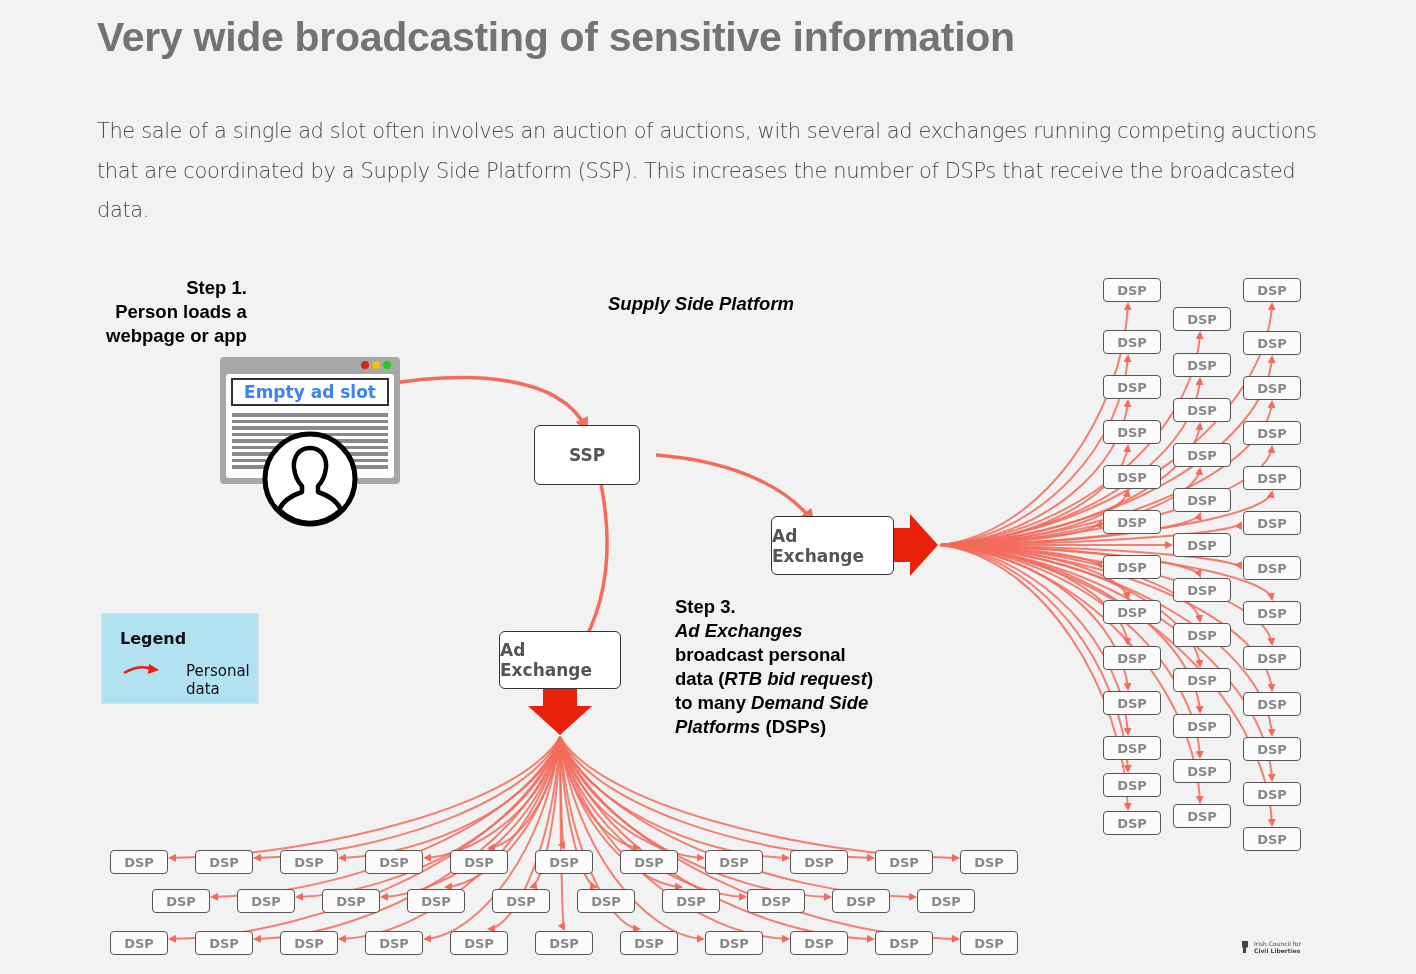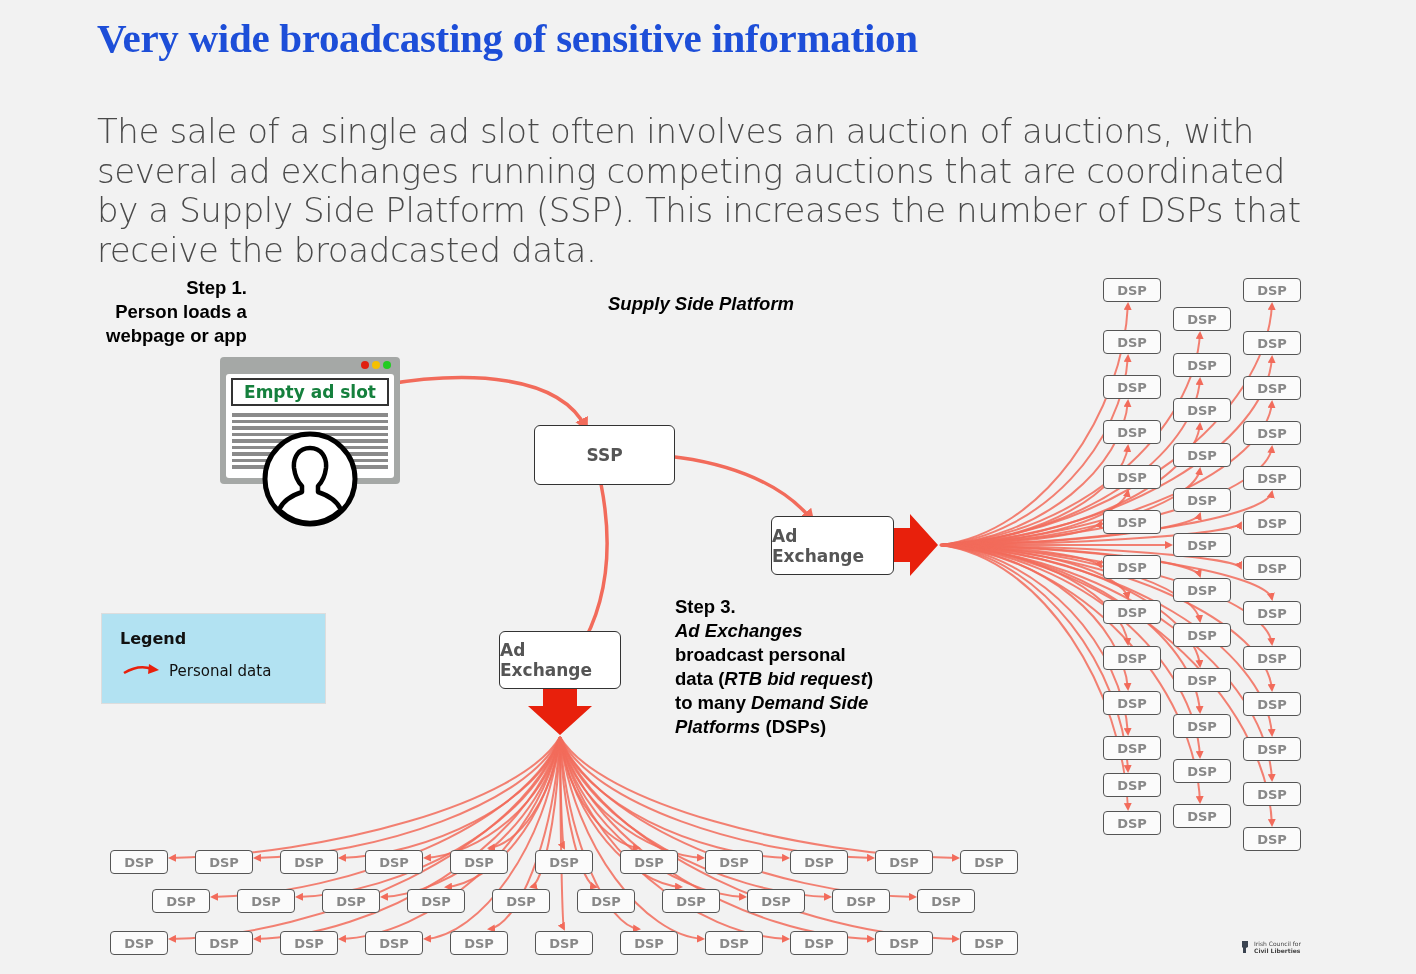--- a/index.html
+++ b/index.html
@@ -1,29 +1,29 @@
 <!DOCTYPE html>
 <html><head>
 <meta charset="utf-8">
 <style>
   html, body { margin:0; padding:0; }
   body { width:1416px; height:974px; background:#f2f2f2; position:relative; overflow:hidden; font-family:"DejaVu Sans", sans-serif; }
-  .title { position:absolute; left:97px; top:14px; font-size:41px; font-weight:bold; color:#1d4ed8; letter-spacing:-0.3px; font-family:Liberation Serif, serif; white-space:nowrap; }
-  .subtitle { position:absolute; left:97px; top:112px; width:1230px; font-size:34px; line-height:39.5px; color:#4a4a4a; font-family:"DejaVu Sans", sans-serif; font-weight:300; letter-spacing:-0.4px; }
+  .title { position:absolute; left:97px; top:14px; font-size:41px; font-weight:bold; color:#737373; letter-spacing:-0.3px; font-family:Liberation Sans, sans-serif; white-space:nowrap; }
+  .subtitle { position:absolute; left:97px; top:112px; width:1230px; font-size:21px; line-height:39.5px; color:#4a4a4a; font-family:"DejaVu Sans", sans-serif; font-weight:300; letter-spacing:-0.4px; }
   .step { position:absolute; font-family:"Liberation Sans", sans-serif; font-weight:bold; font-size:18.5px; line-height:24px; color:#000; }
   .step i { font-style:italic; }
   .box { position:absolute; background:#fff; border:1.5px solid #333; border-radius:5px; box-sizing:border-box; display:flex; align-items:center; justify-content:center; color:#555; font-family:"DejaVu Sans", sans-serif; font-weight:bold; }
   #diagram { position:absolute; left:0; top:0; }
-  .legend { position:absolute; left:101px; top:613px; width:225px; height:91px; background:#b2e2f2; border:1px solid #ddd; box-sizing:border-box; }
+  .legend { position:absolute; left:101px; top:613px; width:158px; height:91px; background:#b2e2f2; border:1px solid #ddd; box-sizing:border-box; }
   .legend-title { position:absolute; left:18px; top:15px; font-size:16px; font-weight:bold; color:#111; font-family:"DejaVu Sans", sans-serif; }
-  .legend-label { position:absolute; left:67px; top:48px; font-size:15px; color:#111; font-family:"DejaVu Sans", sans-serif; }
+  .legend-label { position:absolute; left:84px; top:48px; font-size:15px; color:#111; font-family:"DejaVu Sans", sans-serif; }
   .legend-icon { position:absolute; left:20px; top:47px; }
   .browser { position:absolute; left:220px; top:357px; width:180px; height:127px; background:#a5a8a6; border-radius:4px; }
   .browser-inner { position:absolute; left:6px; top:17px; width:168px; height:104px; background:#fff; border-radius:3px; }
-  .adslot { position:absolute; left:231px; top:378px; width:158px; height:28px; border:2px solid #333; box-sizing:border-box; background:#fff; display:flex; align-items:center; justify-content:center; font-size:17px; color:#15803d; font-weight:bold; font-family:"DejaVu Sans", sans-serif; }
+  .adslot { position:absolute; left:231px; top:378px; width:158px; height:28px; border:2px solid #333; box-sizing:border-box; background:#fff; display:flex; align-items:center; justify-content:center; font-size:17px; color:#3b82f6; font-weight:bold; font-family:"DejaVu Sans", sans-serif; }
   .dot { position:absolute; width:8px; height:8px; border-radius:50%; top:361px; }
   .lines { position:absolute; left:232px; top:413px; width:156px; }
   .lines div { height:3.5px; background:#8a8a8a; margin-bottom:3px; }
   .logo { position:absolute; left:1240px; top:940px; display:flex; align-items:center; gap:4px; }
   .logo-text { font-size:6px; line-height:7px; color:#444; font-family:"DejaVu Sans", sans-serif; }
   .logo-text b { font-weight:bold; }
 </style>
 </head>
 <body>
 
@@ -157,21 +157,21 @@
     <div></div>
     <div></div>
     <div></div>
     <div></div>
 </div>
 <svg style="position:absolute;left:261px;top:430px;" width="98" height="98" viewBox="0 0 98 98">
   <circle cx="49" cy="49" r="45" fill="#fff" stroke="#000" stroke-width="5"></circle>
   <path d="M49,18 C38,18 32,27 33,38 C34,46 37,52 41,56 L41,62 C32,65 22,70 18,80 C28,89 38,93 49,93 C60,93 70,89 80,80 C76,70 66,65 57,62 L57,56 C61,52 64,46 65,38 C66,27 60,18 49,18 Z" fill="#fff" stroke="#000" stroke-width="4.5" stroke-linejoin="round"></path>
 </svg>
 
-<div class="box" style="left:534px;top:425px;width:141px;height:60px;font-size:17px;border-radius:6px;">SSP</div>
+<div class="box" style="left:534px;top:425px;width:106px;height:60px;font-size:17px;border-radius:6px;">SSP</div>
 <div class="box" style="left:771px;top:516px;width:123px;height:59px;font-size:17px;border-radius:6px;">Ad Exchange</div>
 <div class="box" style="left:499px;top:631px;width:122px;height:58px;font-size:17px;border-radius:6px;">Ad Exchange</div>
 
 <div id="dsp-layer">
     <div class="box" style="left: 1103px; top: 278px; width: 58px; height: 24px; font-size: 13px; border-radius: 4px; color: rgb(136, 136, 136); border-color: rgb(85, 85, 85); background: rgb(251, 251, 251);">DSP</div>
     <div class="box" style="left: 1103px; top: 330px; width: 58px; height: 24px; font-size: 13px; border-radius: 4px; color: rgb(136, 136, 136); border-color: rgb(85, 85, 85); background: rgb(251, 251, 251);">DSP</div>
     <div class="box" style="left: 1103px; top: 375px; width: 58px; height: 24px; font-size: 13px; border-radius: 4px; color: rgb(136, 136, 136); border-color: rgb(85, 85, 85); background: rgb(251, 251, 251);">DSP</div>
     <div class="box" style="left: 1103px; top: 420px; width: 58px; height: 24px; font-size: 13px; border-radius: 4px; color: rgb(136, 136, 136); border-color: rgb(85, 85, 85); background: rgb(251, 251, 251);">DSP</div>
     <div class="box" style="left: 1103px; top: 465px; width: 58px; height: 24px; font-size: 13px; border-radius: 4px; color: rgb(136, 136, 136); border-color: rgb(85, 85, 85); background: rgb(251, 251, 251);">DSP</div>
     <div class="box" style="left: 1103px; top: 510px; width: 58px; height: 24px; font-size: 13px; border-radius: 4px; color: rgb(136, 136, 136); border-color: rgb(85, 85, 85); background: rgb(251, 251, 251);">DSP</div>

